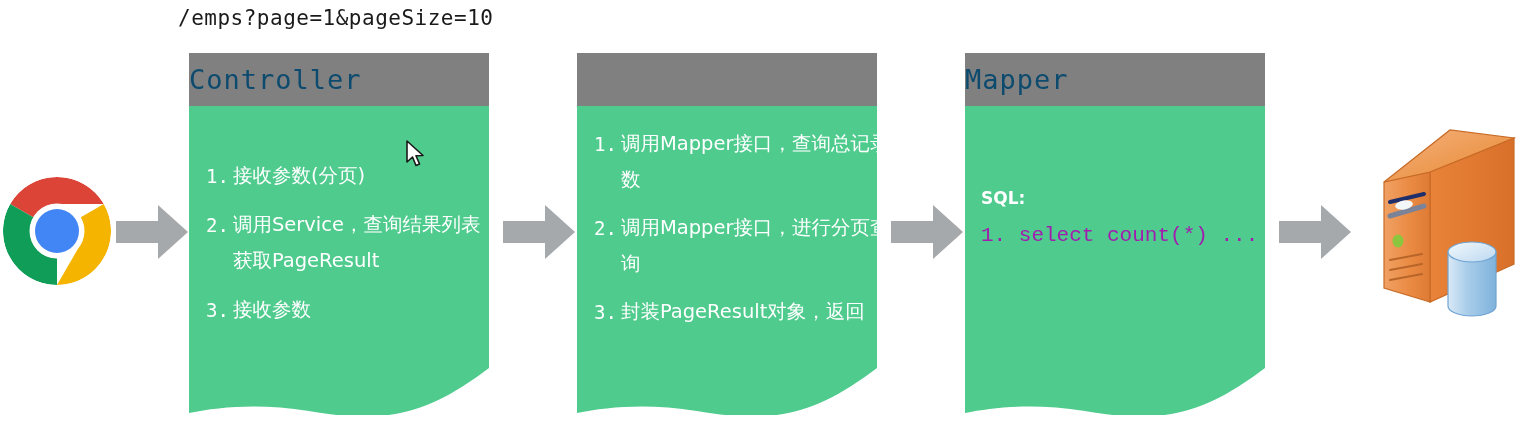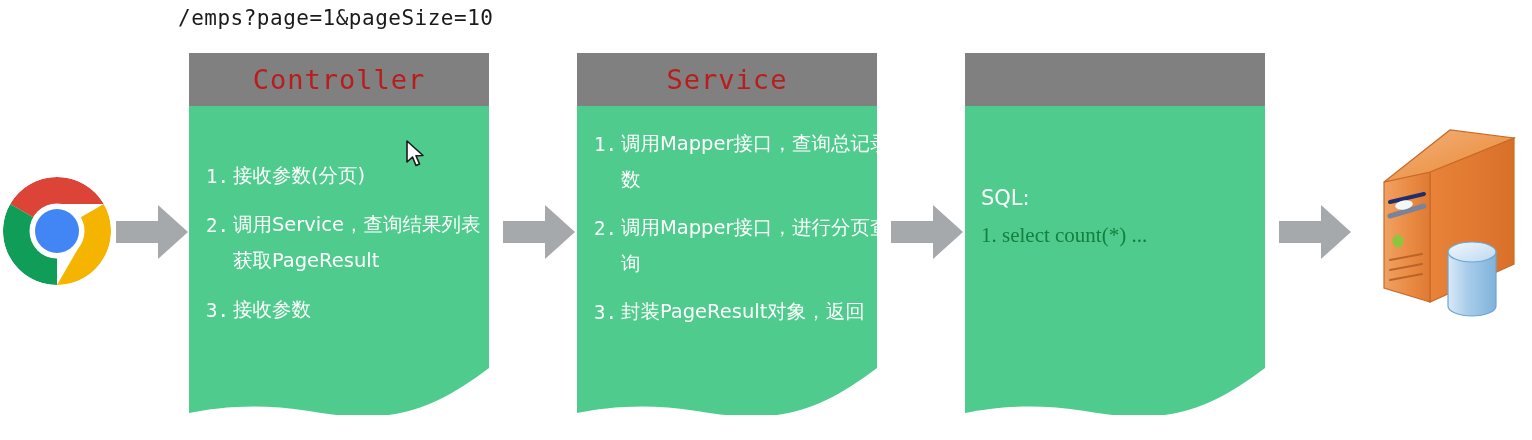--- a/index.html
+++ b/index.html
@@ -73,22 +73,22 @@
   }
   .card-shape svg { display: block; }
 
   .card-title {
     position: absolute;
     left: 0;
     top: 0;
     width: 300px;
     height: 53px;
     line-height: 53px;
-    text-align: center;
-    color: #b91c1c;
+    text-align: left;
+    color: #0c4a6e;
     font-family: "DejaVu Sans Mono", "Liberation Mono", monospace;
     font-size: 27px;
     letter-spacing: 1px;
     white-space: nowrap;
   }
 
   .card-body {
     position: absolute;
     left: 0;
     top: 53px;
@@ -125,31 +125,31 @@
   .body-controller { padding: 52px 16px 0 17px; }
   .body-controller .step { margin-bottom: 13px; }
 
   .body-service { padding: 20px 14px 0 17px; }
   .body-service .step { margin-bottom: 12px; }
 
   
   .body-mapper { padding: 77px 10px 0 16px; }
   .sql-heading {
     font-family: "DejaVu Sans", "Liberation Sans", sans-serif;
-    font-weight: normal;
-    font-size: 21px;
+    font-weight: bold;
+    font-size: 17px;
     line-height: 30px;
     color: #ffffff;
     margin-bottom: 5px;
   }
   .sql-line {
-    font-family: Liberation Serif, serif;
+    font-family: Liberation Mono, monospace;
     font-size: 21px;
     line-height: 35px;
-    color: #15803d;
+    color: #a21caf;
     white-space: nowrap;
   }
 
   
   .server-icon {
     position: absolute;
     left: 1378px;
     top: 124px;
     width: 152px;
     height: 210px;
@@ -245,21 +245,20 @@
     </div>
   </div>
 
   <div class="card card-service">
     <div class="card-shape">
       <svg width="300" height="362" viewBox="0 0 300 362">
         <path d="M0 0 H300 V53 H0 Z" fill="#808080"></path>
         <path d="M0 53 H300 V315 C240 360 200 372 120 358 C70 350 30 354 0 360 Z" fill="#4ECB8D"></path>
       </svg>
     </div>
-    <div class="card-title">Service</div>
     <div class="card-body body-service">
       <ul class="steps">
         <li class="step">
           <span class="step-num">1.</span>
           <span class="step-text">调用Mapper接口，查询总记录数</span>
         </li>
         <li class="step">
           <span class="step-num">2.</span>
           <span class="step-text">调用Mapper接口，进行分页查询</span>
         </li>
@@ -271,20 +270,21 @@
     </div>
   </div>
 
   <div class="card card-mapper">
     <div class="card-shape">
       <svg width="300" height="362" viewBox="0 0 300 362">
         <path d="M0 0 H300 V53 H0 Z" fill="#808080"></path>
         <path d="M0 53 H300 V315 C240 360 200 372 120 358 C70 350 30 354 0 360 Z" fill="#4ECB8D"></path>
       </svg>
     </div>
+    <div class="card-title">Mapper</div>
     <div class="card-body body-mapper">
       <div class="sql-heading">SQL:</div>
       <div class="sql-line">1. select count(*) ...</div>
     </div>
   </div>
 
   <div class="server-icon">
     <svg width="152" height="210" viewBox="0 0 152 210">
       <defs>
         <linearGradient id="towerFront" x1="0" y1="0" x2="1" y2="0">

